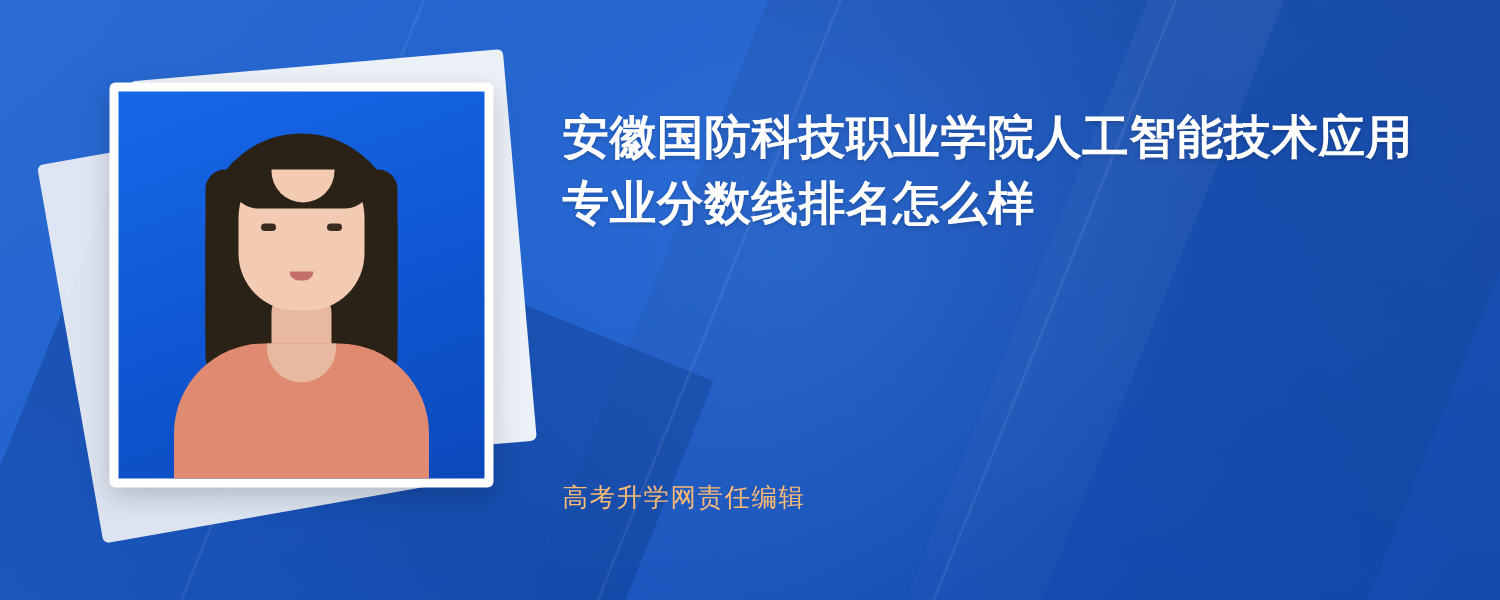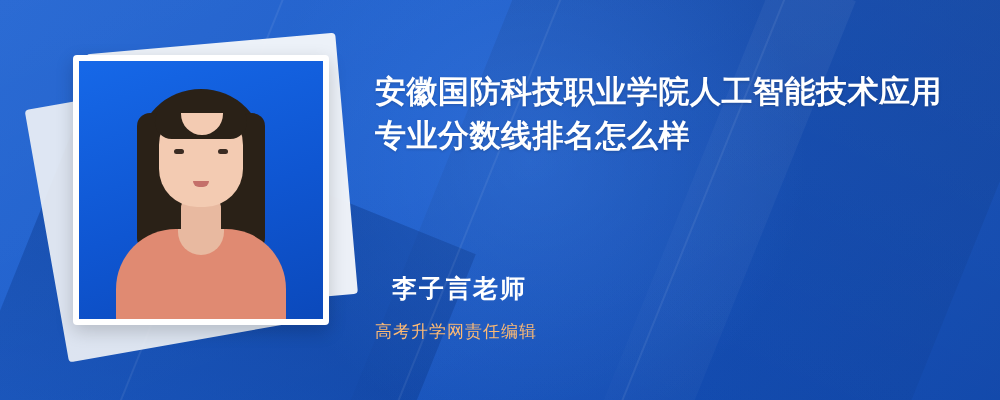--- a/index.html
+++ b/index.html
@@ -290,16 +290,15 @@
         <div class="p-mouth"></div>
         <div class="p-body"></div>
       </div>
     </div>
   </div>
 
   <div class="text-block">
     <h1 class="headline">安徽国防科技职业学院人工智能技术应用专业分数线排名怎么样</h1>
   </div>
 
-  <div class="author">李子言老师</div>
   <div class="role">高考升学网责任编辑</div>
 
 </div>
 
 </body></html>

